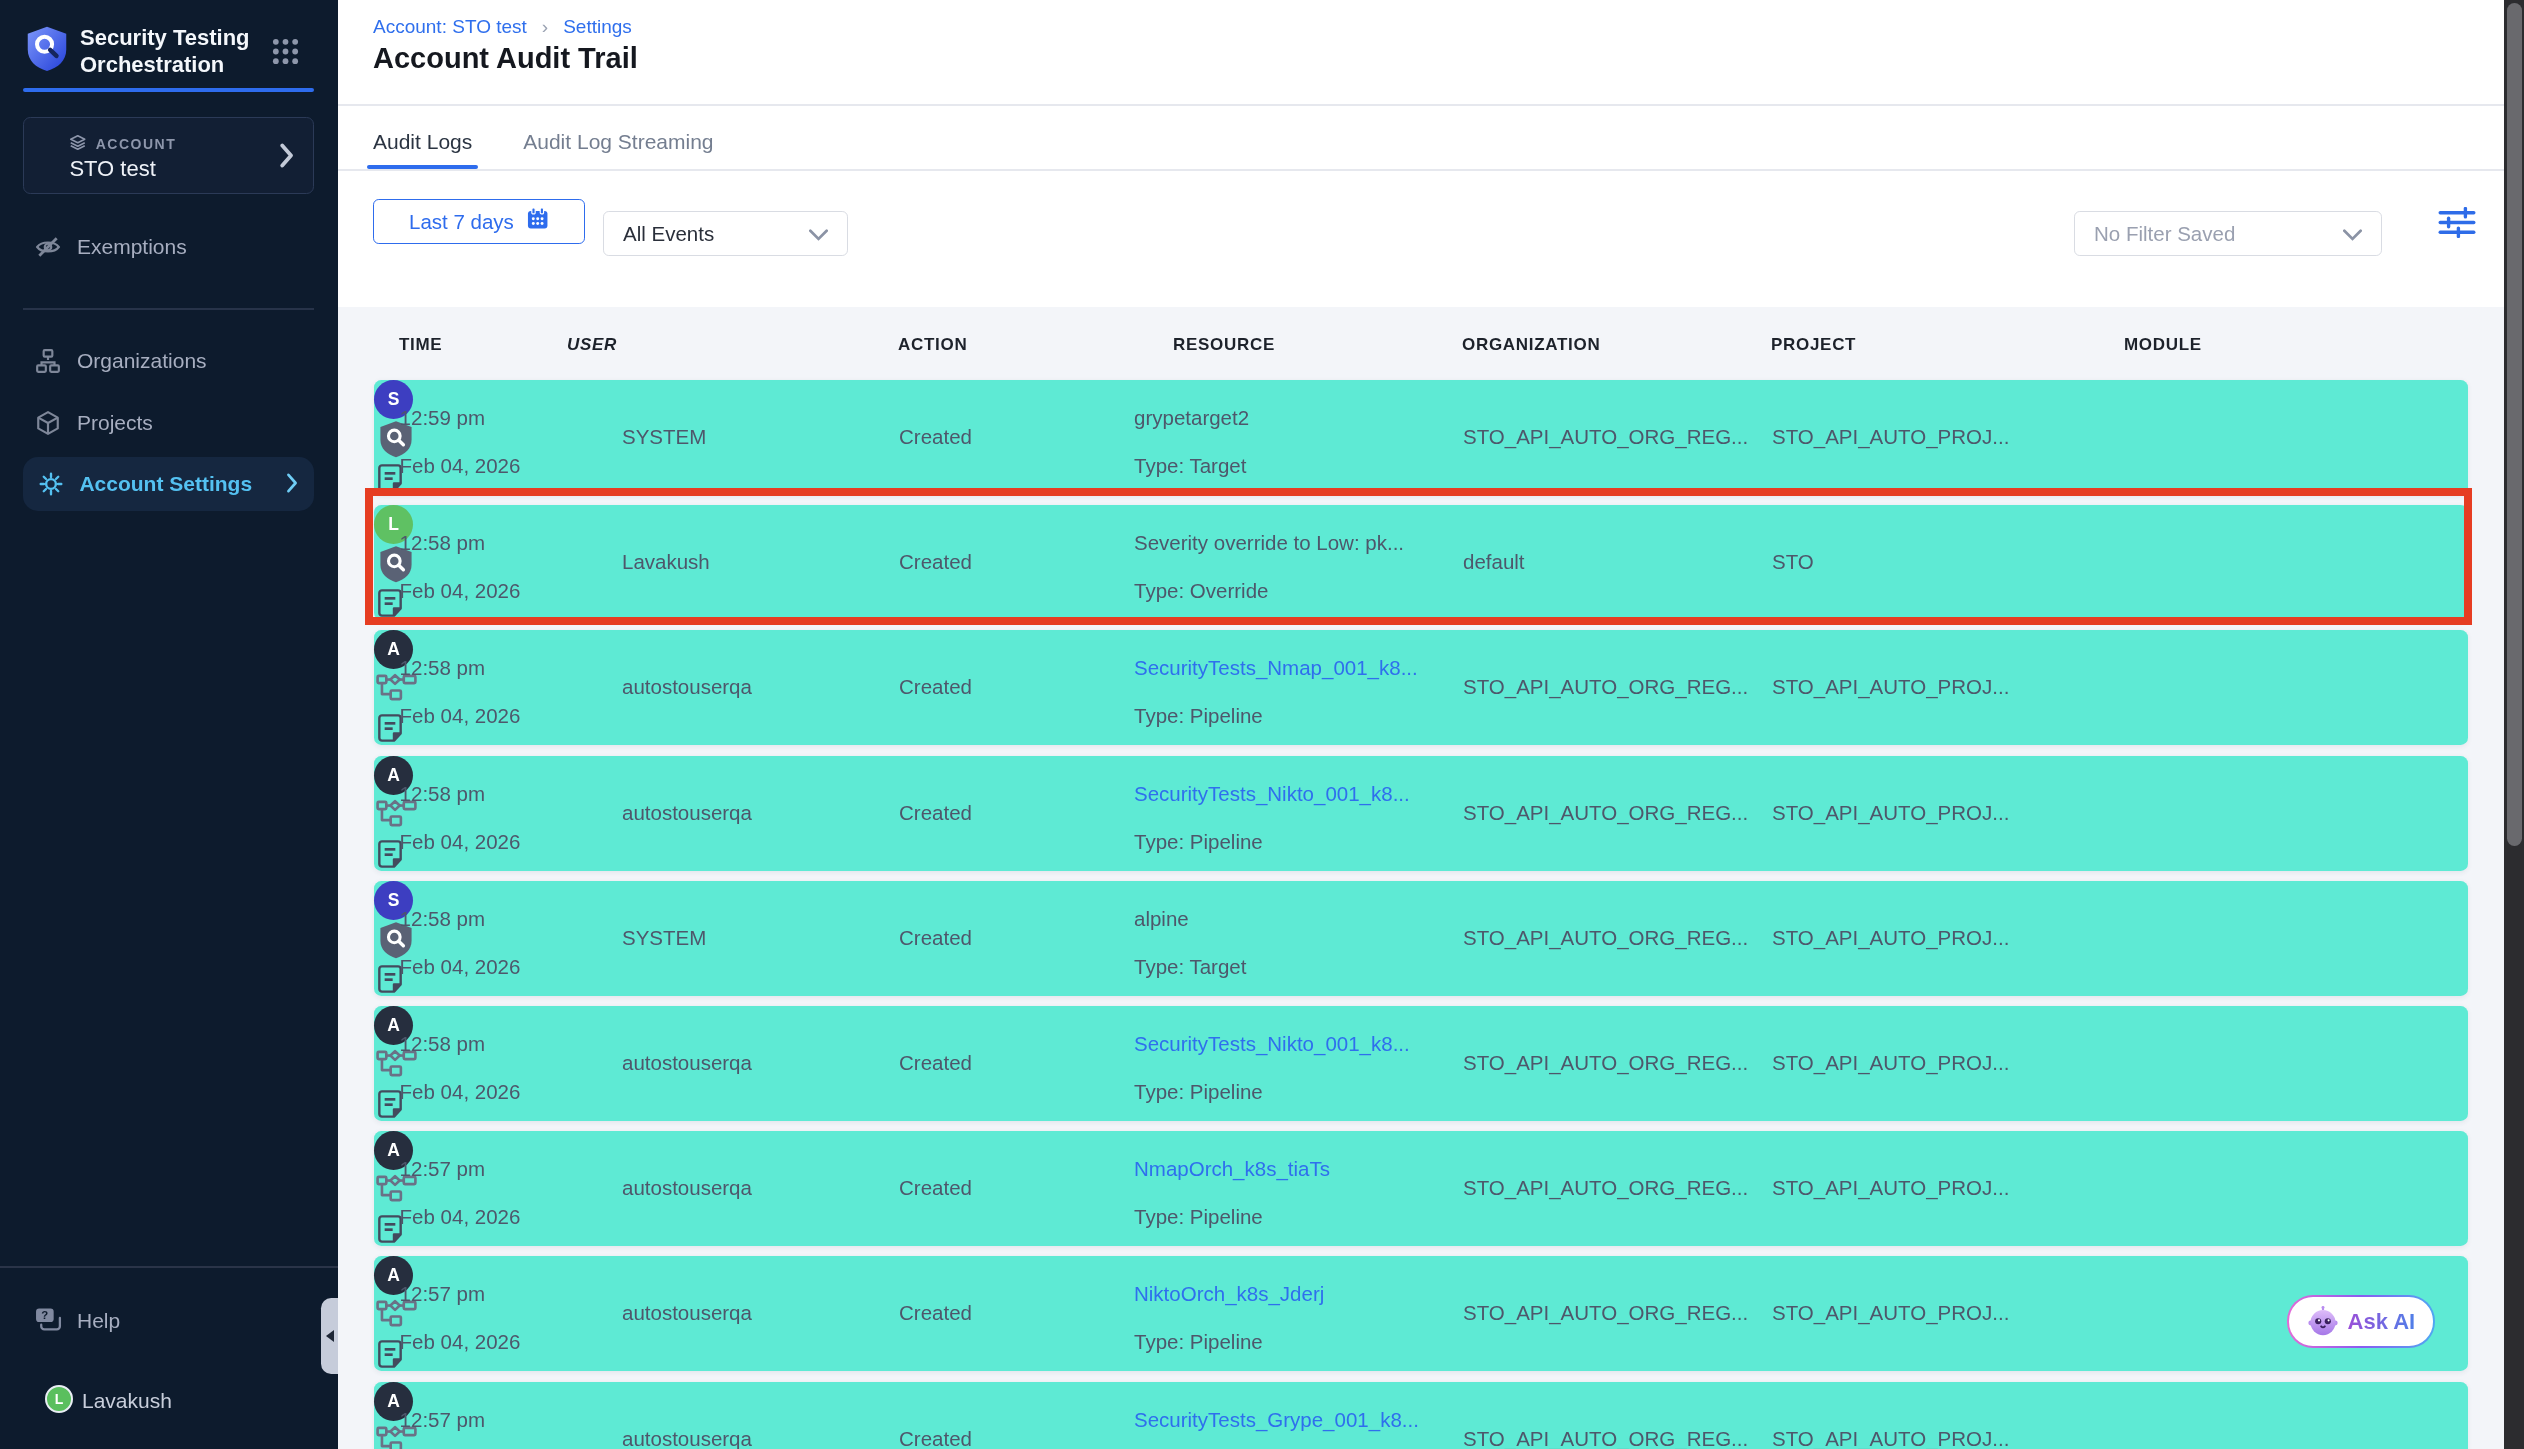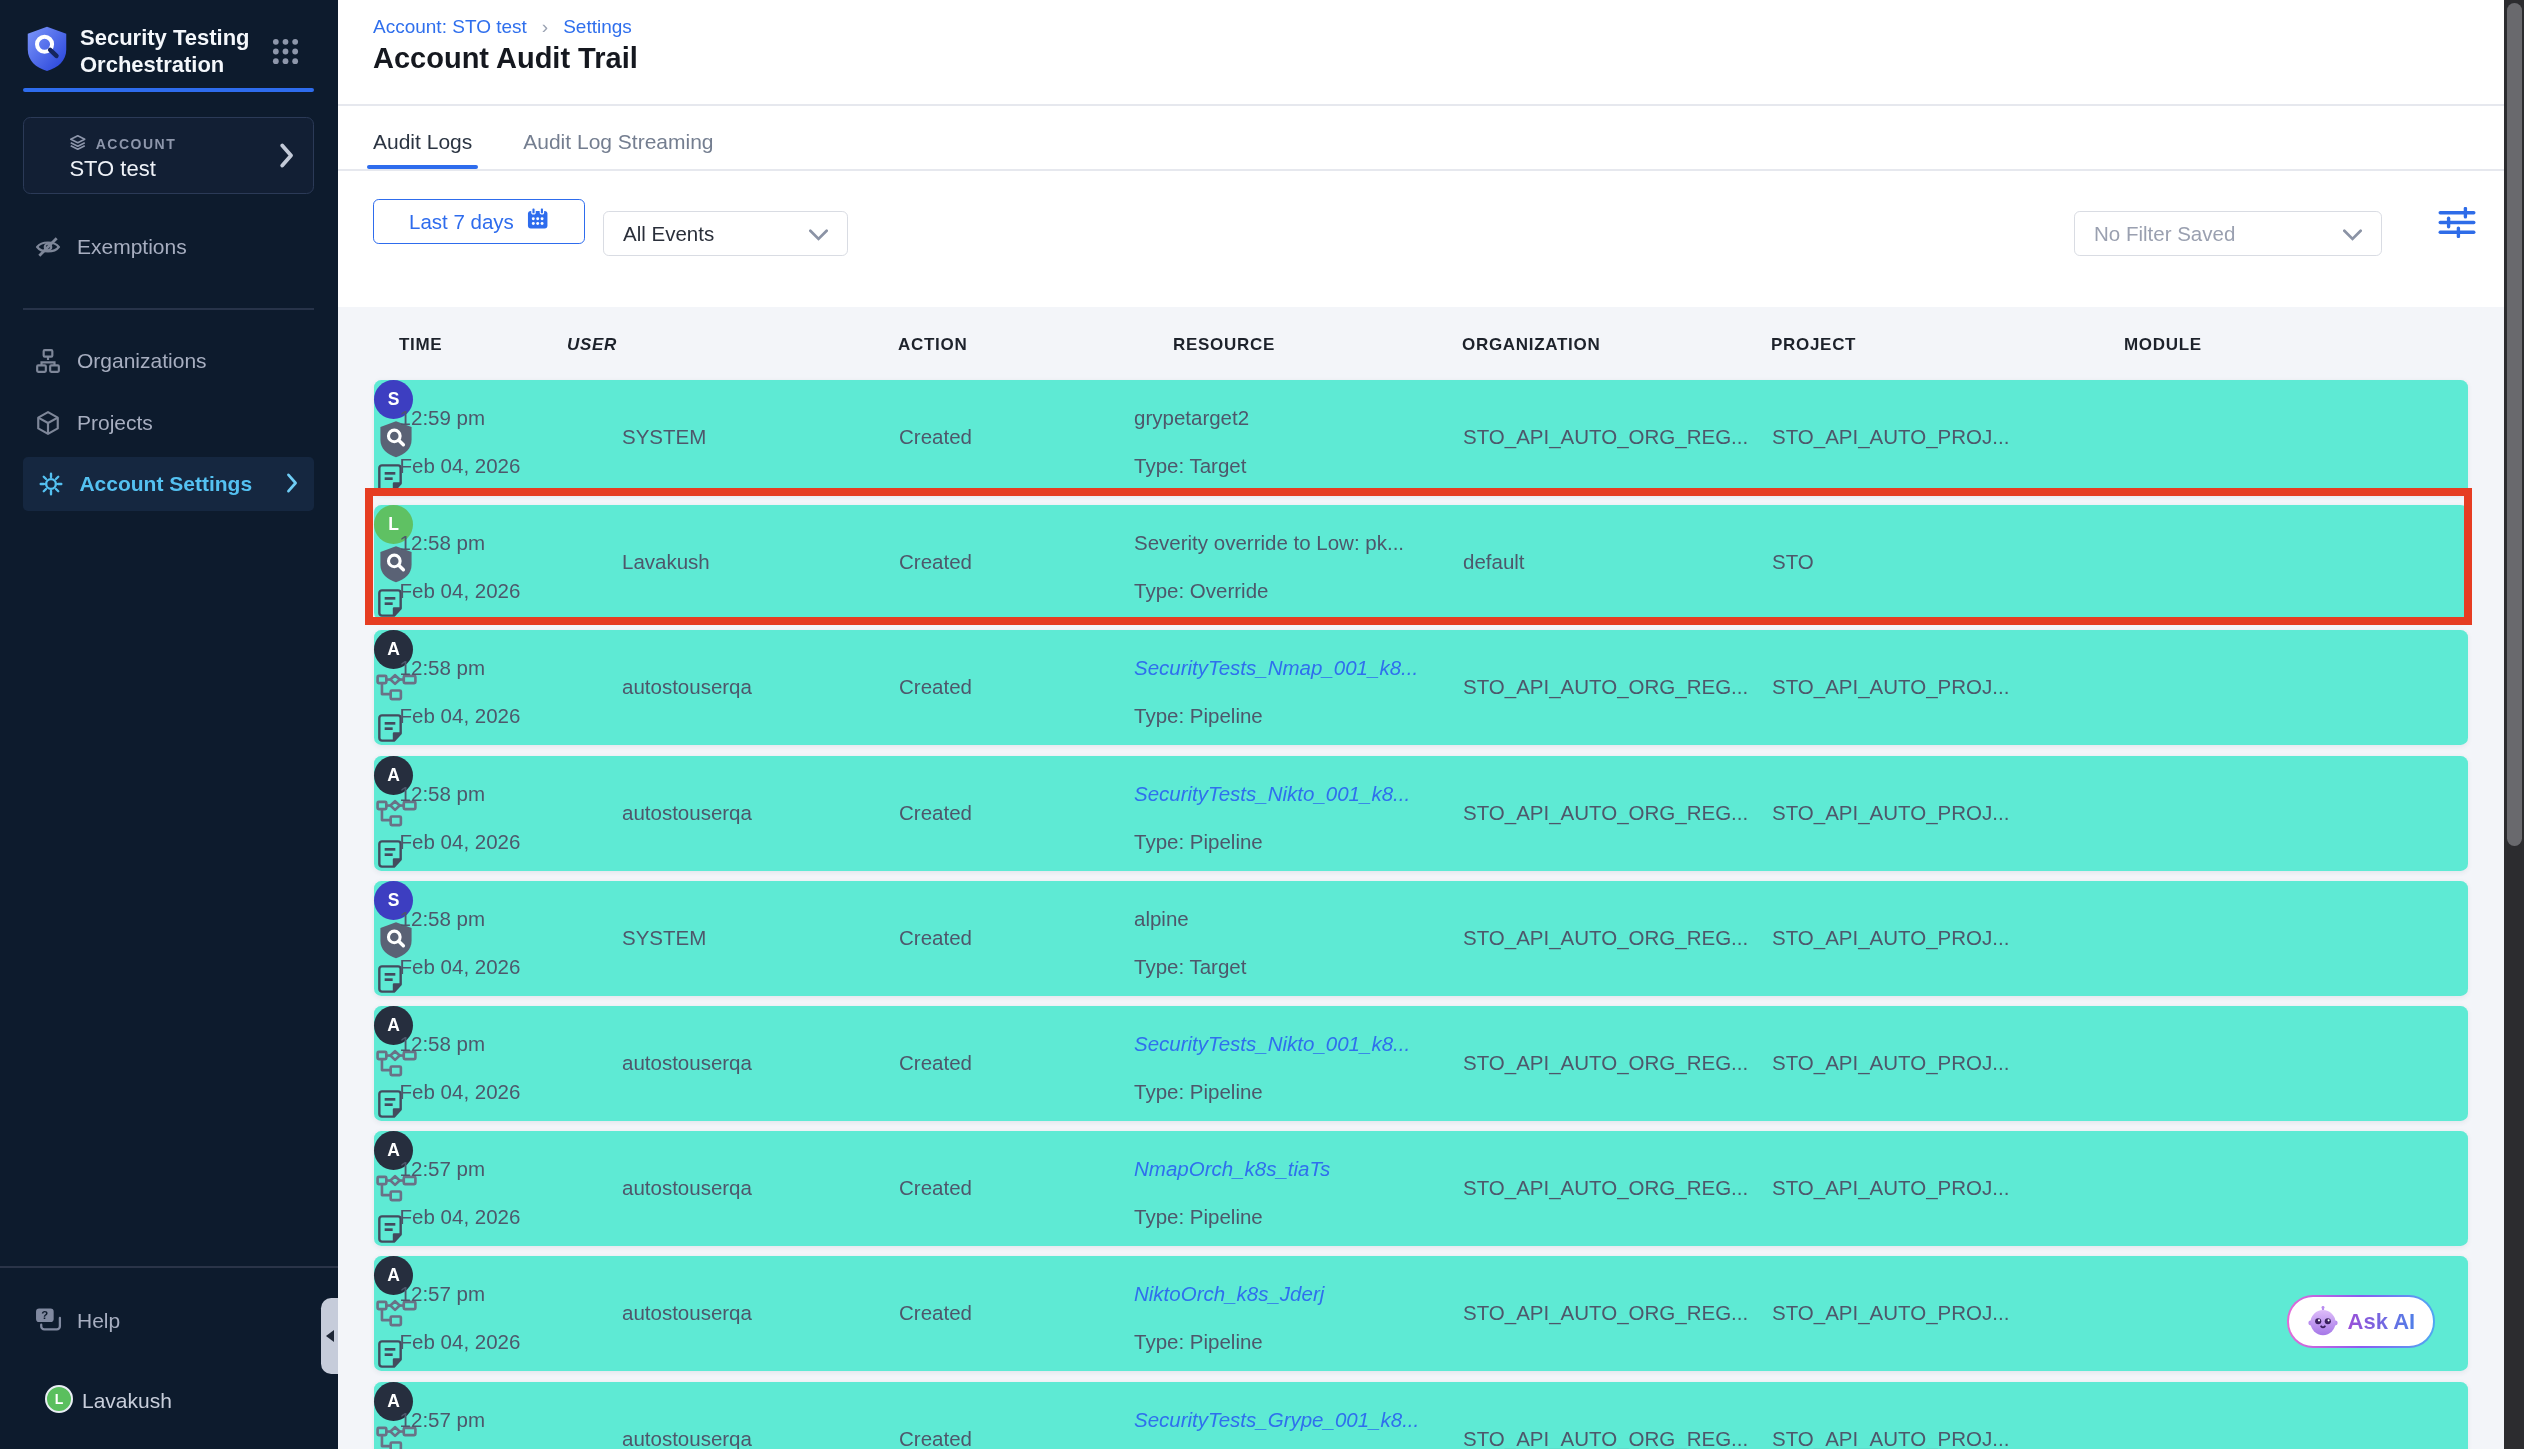--- a/index.html
+++ b/index.html
@@ -23,21 +23,21 @@
   .account-name{position:absolute;left:45px;top:38px;font-size:22px;color:#eef1f7;}
   .account-chevron{position:absolute;right:19px;top:25px;color:#c3cad8;}
 
   .nav-item{position:absolute;left:0;width:338px;height:51px;cursor:pointer;}
   .nav-item .nicon{position:absolute;left:35px;top:50%;transform:translateY(-50%);width:26px;height:26px;}
   .nav-item .nlabel{position:absolute;left:77px;top:50%;transform:translateY(-50%);
                     font-size:21px;color:#a7aec0;}
   .nav-exemptions{top:221px;}
   .nav-orgs{top:335px;}
   .nav-projects{top:397px;}
-  .nav-settings{top:457px;left:23.4px;width:291px;height:54px;background:#152740;border-radius:5px;}
+  .nav-settings{top:457px;left:23.4px;width:291px;height:54px;background:#152740;border-radius:15px;}
   .nav-settings .nicon{left:14.6px;}
   .nav-settings .nlabel{left:56px;color:#54c1f1;font-weight:700;}
   .nav-settings .settings-chevron{position:absolute;right:16px;top:50%;transform:translateY(-50%);color:#6fcdf5;}
   .side-divider{position:absolute;left:23.4px;width:291px;height:1.5px;background:#273349;}
   .sd-1{top:308px;}
   .sd-2{left:0;width:338px;top:1266px;background:#2a3448;}
 
   .help-item{position:absolute;left:0;top:1295px;width:321px;height:51px;cursor:pointer;}
   .help-item .nicon{position:absolute;left:35px;top:50%;transform:translateY(-50%);}
   .help-item .nlabel{position:absolute;left:77px;top:50%;transform:translateY(-50%);font-size:21px;color:#a7aec0;}
@@ -92,21 +92,21 @@
        border:8px solid #e63d22;pointer-events:none;z-index:5;}
   .cell{position:absolute;font-size:20.5px;color:#4e576b;white-space:nowrap;}
   .two-line{top:19px;display:flex;flex-direction:column;gap:11px;line-height:37px;}
   .one-line{top:37px;height:39px;line-height:39px;}
   .c-time{left:25.6px;}
   .c-avatar{left:193px;top:38px;width:39px;height:39px;border-radius:50%;color:#fff;font-size:17.5px;font-weight:700;
             display:flex;align-items:center;justify-content:center;}
   .c-user{left:248px;}
   .c-action{left:525px;}
   .c-resource{left:760px;max-width:314px;}
-  .c-resource .rname.link{color:#2f6fed;cursor:pointer;font-style:italic;}
+  .c-resource .rname.link{color:#2f6fed;cursor:pointer;}
   .c-org{left:1089px;max-width:292px;overflow:hidden;text-overflow:ellipsis;}
   .c-project{left:1398px;max-width:336px;overflow:hidden;text-overflow:ellipsis;}
   .c-module{left:1764px;top:37px;width:44px;height:42px;display:flex;align-items:center;justify-content:center;}
   .c-note{left:1973px;top:41px;width:32px;height:34px;cursor:pointer;}
 
   
   .ask-ai{position:absolute;left:2287px;top:1295px;width:148px;height:53px;border-radius:26px;
           border:2.2px solid transparent;
           background:linear-gradient(#fff,#fff) padding-box,
                      linear-gradient(90deg,#e36bd6,#8a5cf0,#4fa8f2) border-box;

